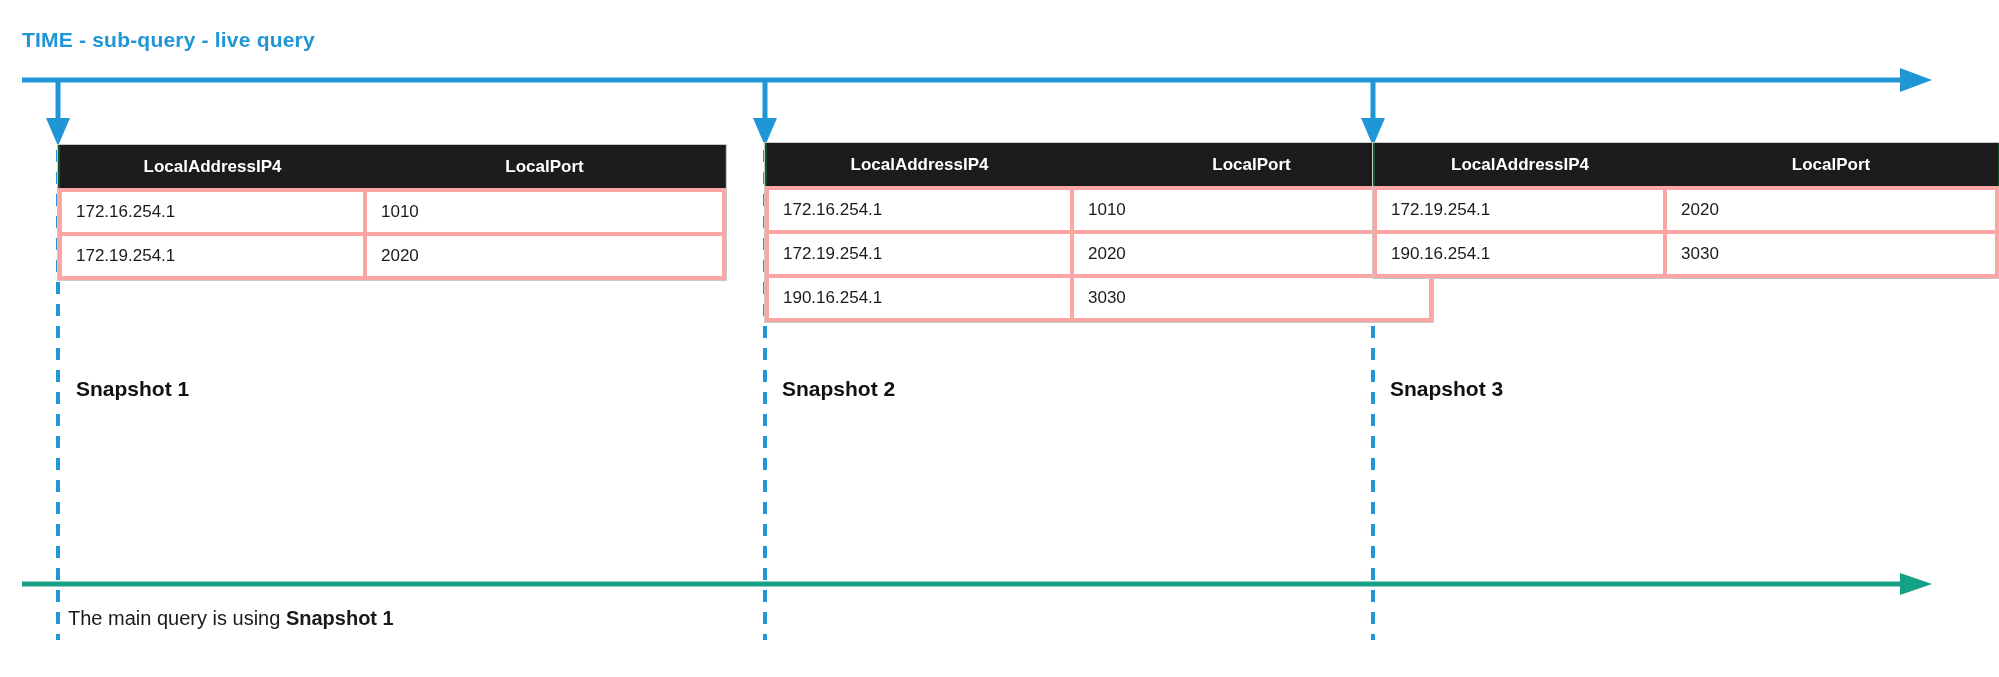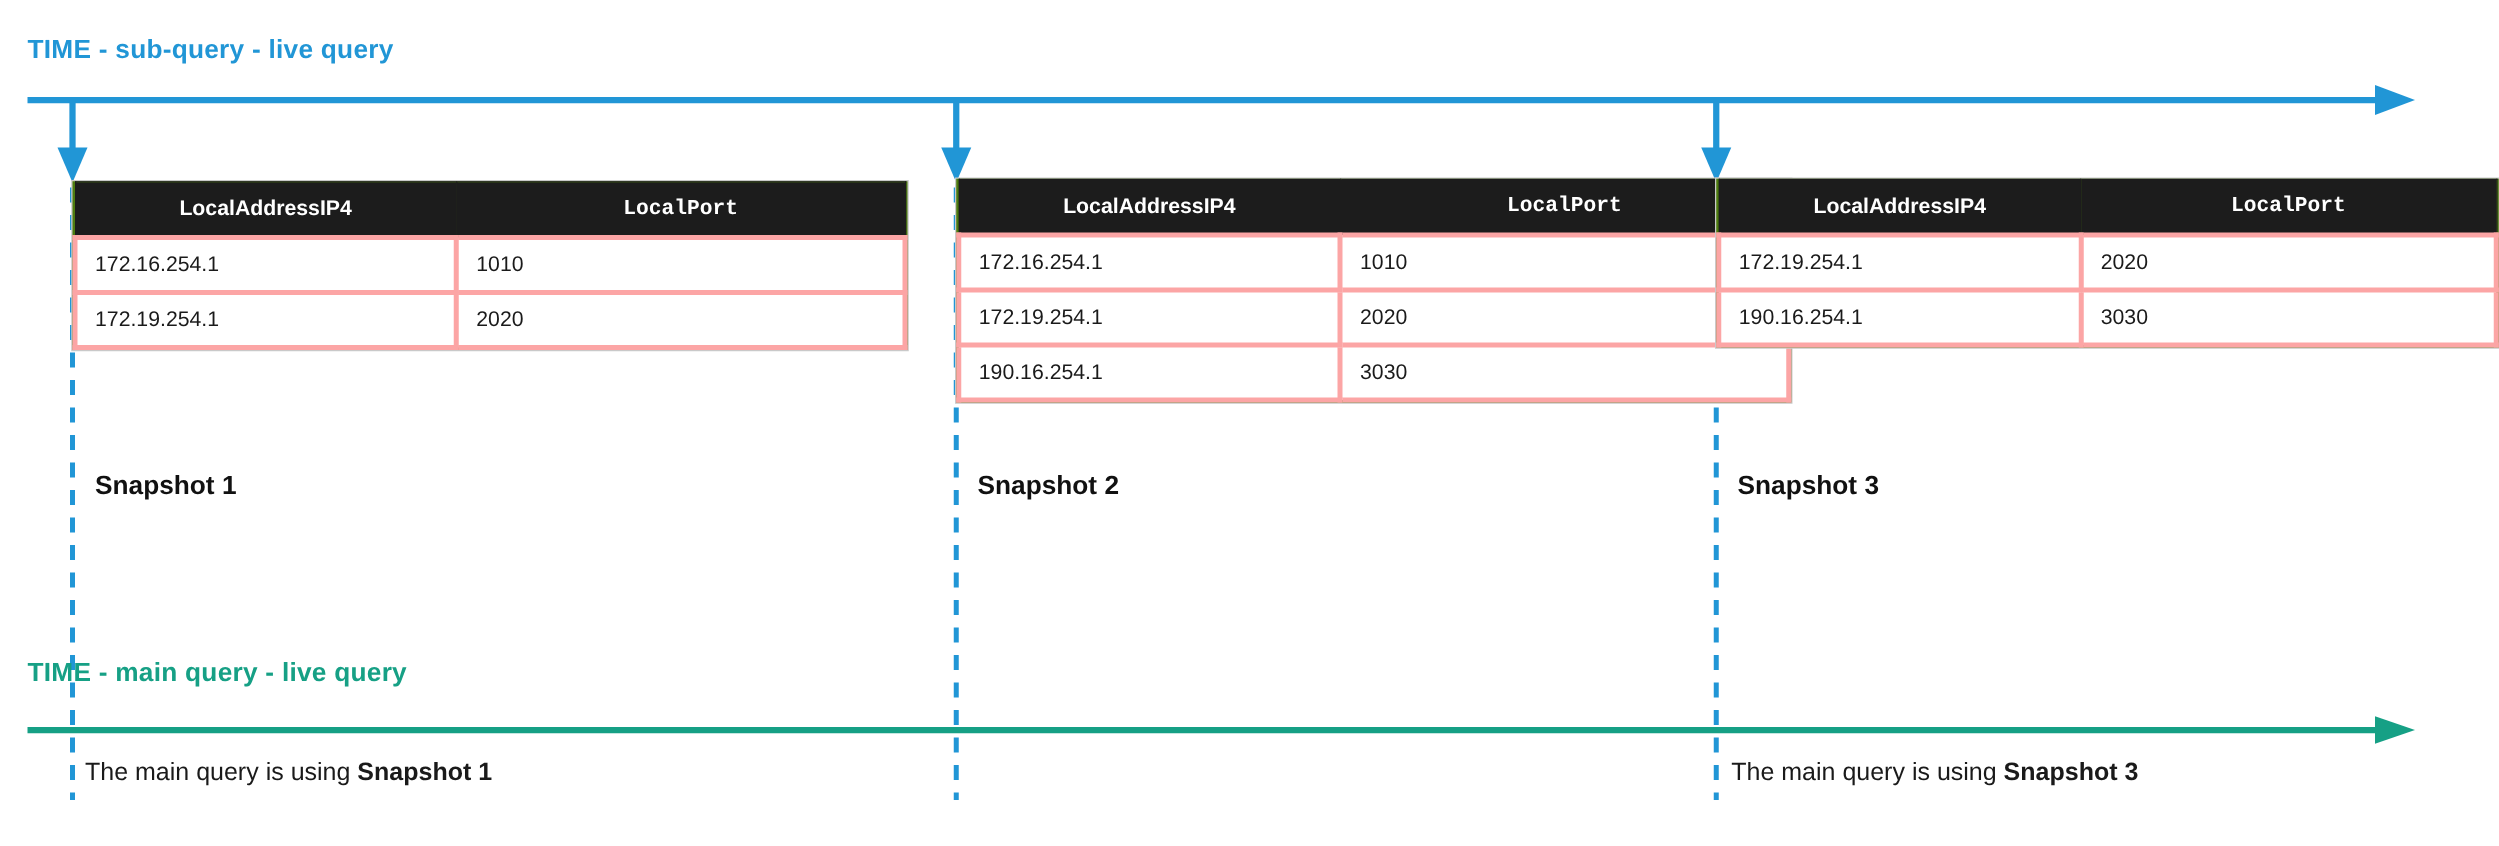--- a/index.html
+++ b/index.html
@@ -50,21 +50,21 @@
     height: 677px;
     pointer-events: none;
   }
 
   
   .snapshot {
     position: absolute;
   }
   .snap-table {
     border-collapse: collapse;
-    background: #4d7c0f;
+    background: #14532d;
     box-shadow: 0 0 0 1px #c9c9c9;
   }
   .snap-table th {
     background: #1c1c1c;
     color: #ffffff;
     font-size: 17px;
     font-weight: bold;
     padding: 11px 14px;
     text-align: center;
     border: 1px solid #1c1c1c;
@@ -72,21 +72,21 @@
   }
   .snap-table td {
     font-size: 17px;
     color: #1a1a1a;
     padding: 10px 14px;
     border: 4px solid #fca5a5;
     background: #ffffff;
     white-space: nowrap;
   }
   .col-ip { width: 276px; }
-  .col-port { width: 330px; font-family: Liberation Mono, monospace; }
+  .col-port { width: 330px; }
 
   .snap-caption {
     position: absolute;
     font-size: 21px;
     font-weight: bold;
     color: #111111;
     white-space: nowrap;
   }
 
   .main-note {
@@ -118,21 +118,20 @@
 
     <line x1="1373" y1="80" x2="1373" y2="120" stroke="#2196d6" stroke-width="5"></line>
     <polygon points="1361,118 1385,118 1373,146" fill="#2196d6"></polygon>
 
     <line x1="58" y1="150" x2="58" y2="640" stroke="#2196d6" stroke-width="4" stroke-dasharray="12 10"></line>
     <line x1="765" y1="150" x2="765" y2="640" stroke="#2196d6" stroke-width="4" stroke-dasharray="12 10"></line>
     <line x1="1373" y1="150" x2="1373" y2="640" stroke="#2196d6" stroke-width="4" stroke-dasharray="12 10"></line>
   </svg>
 
   <div class="top-label">TIME - sub-query - live query</div>
-  <div class="bottom-label">TIME - main query - live query</div>
 
   <div class="snapshot" style="left:58px; top:145px;">
     <table class="snap-table">
       <thead>
         <tr>
           <th class="col-ip">LocalAddressIP4</th>
           <th class="col-port">LocalPort</th>
         </tr>
       </thead>
       <tbody>
@@ -192,17 +191,14 @@
           <td>2020</td>
         </tr>
         <tr>
           <td>190.16.254.1</td>
           <td>3030</td>
         </tr>
       </tbody>
     </table>
   </div>
   <div class="snap-caption" style="left:1390px; top:377px;">Snapshot 3</div>
-  <div class="main-note" style="left:1385px; top:607px;">
-    <span>The main query is using </span><b>Snapshot 3</b>
-  </div>
 
 </div>
 
 </body></html>

